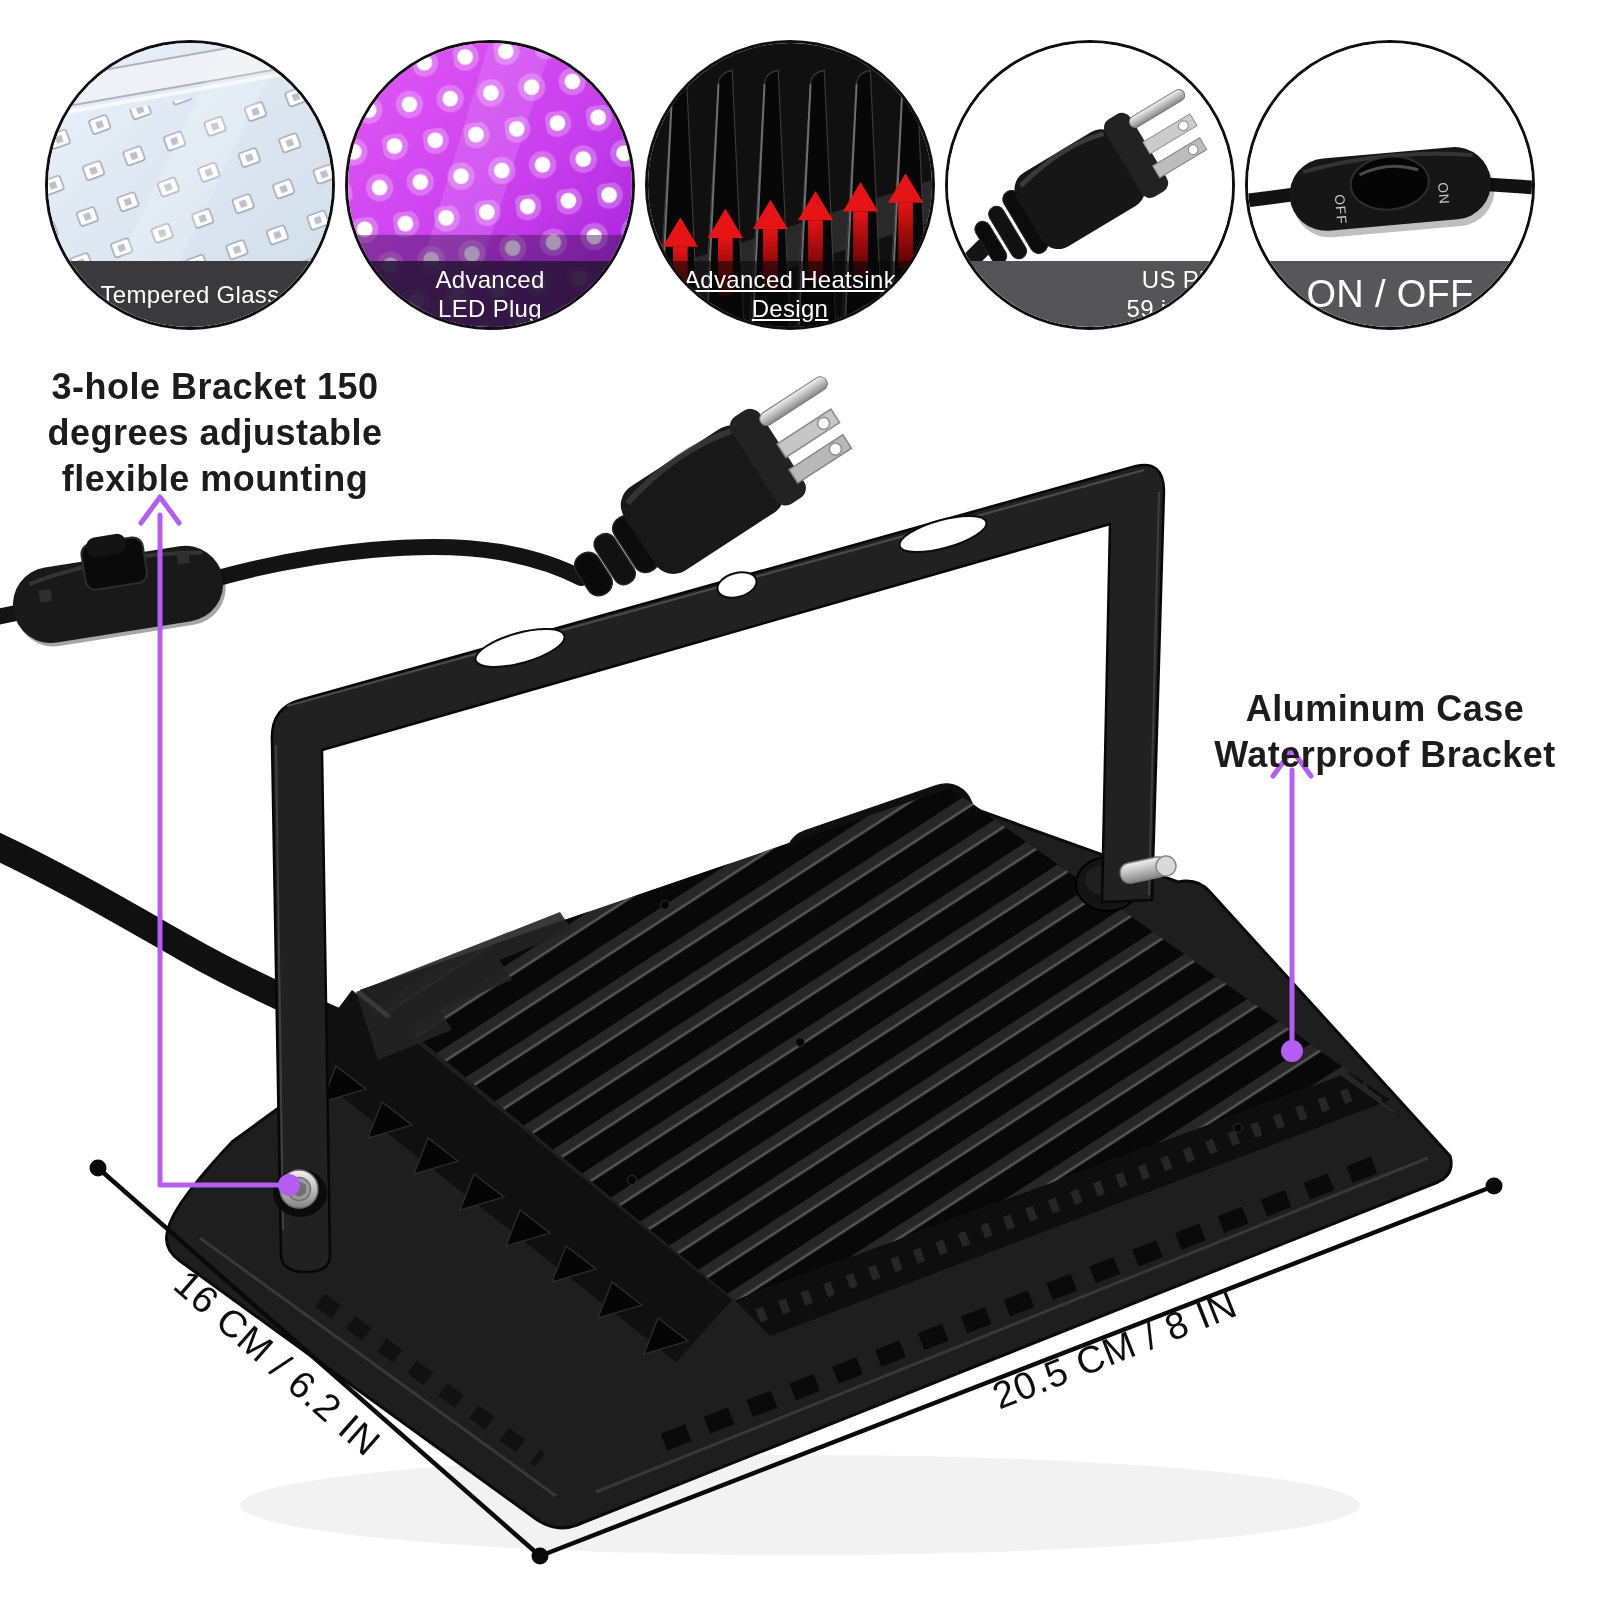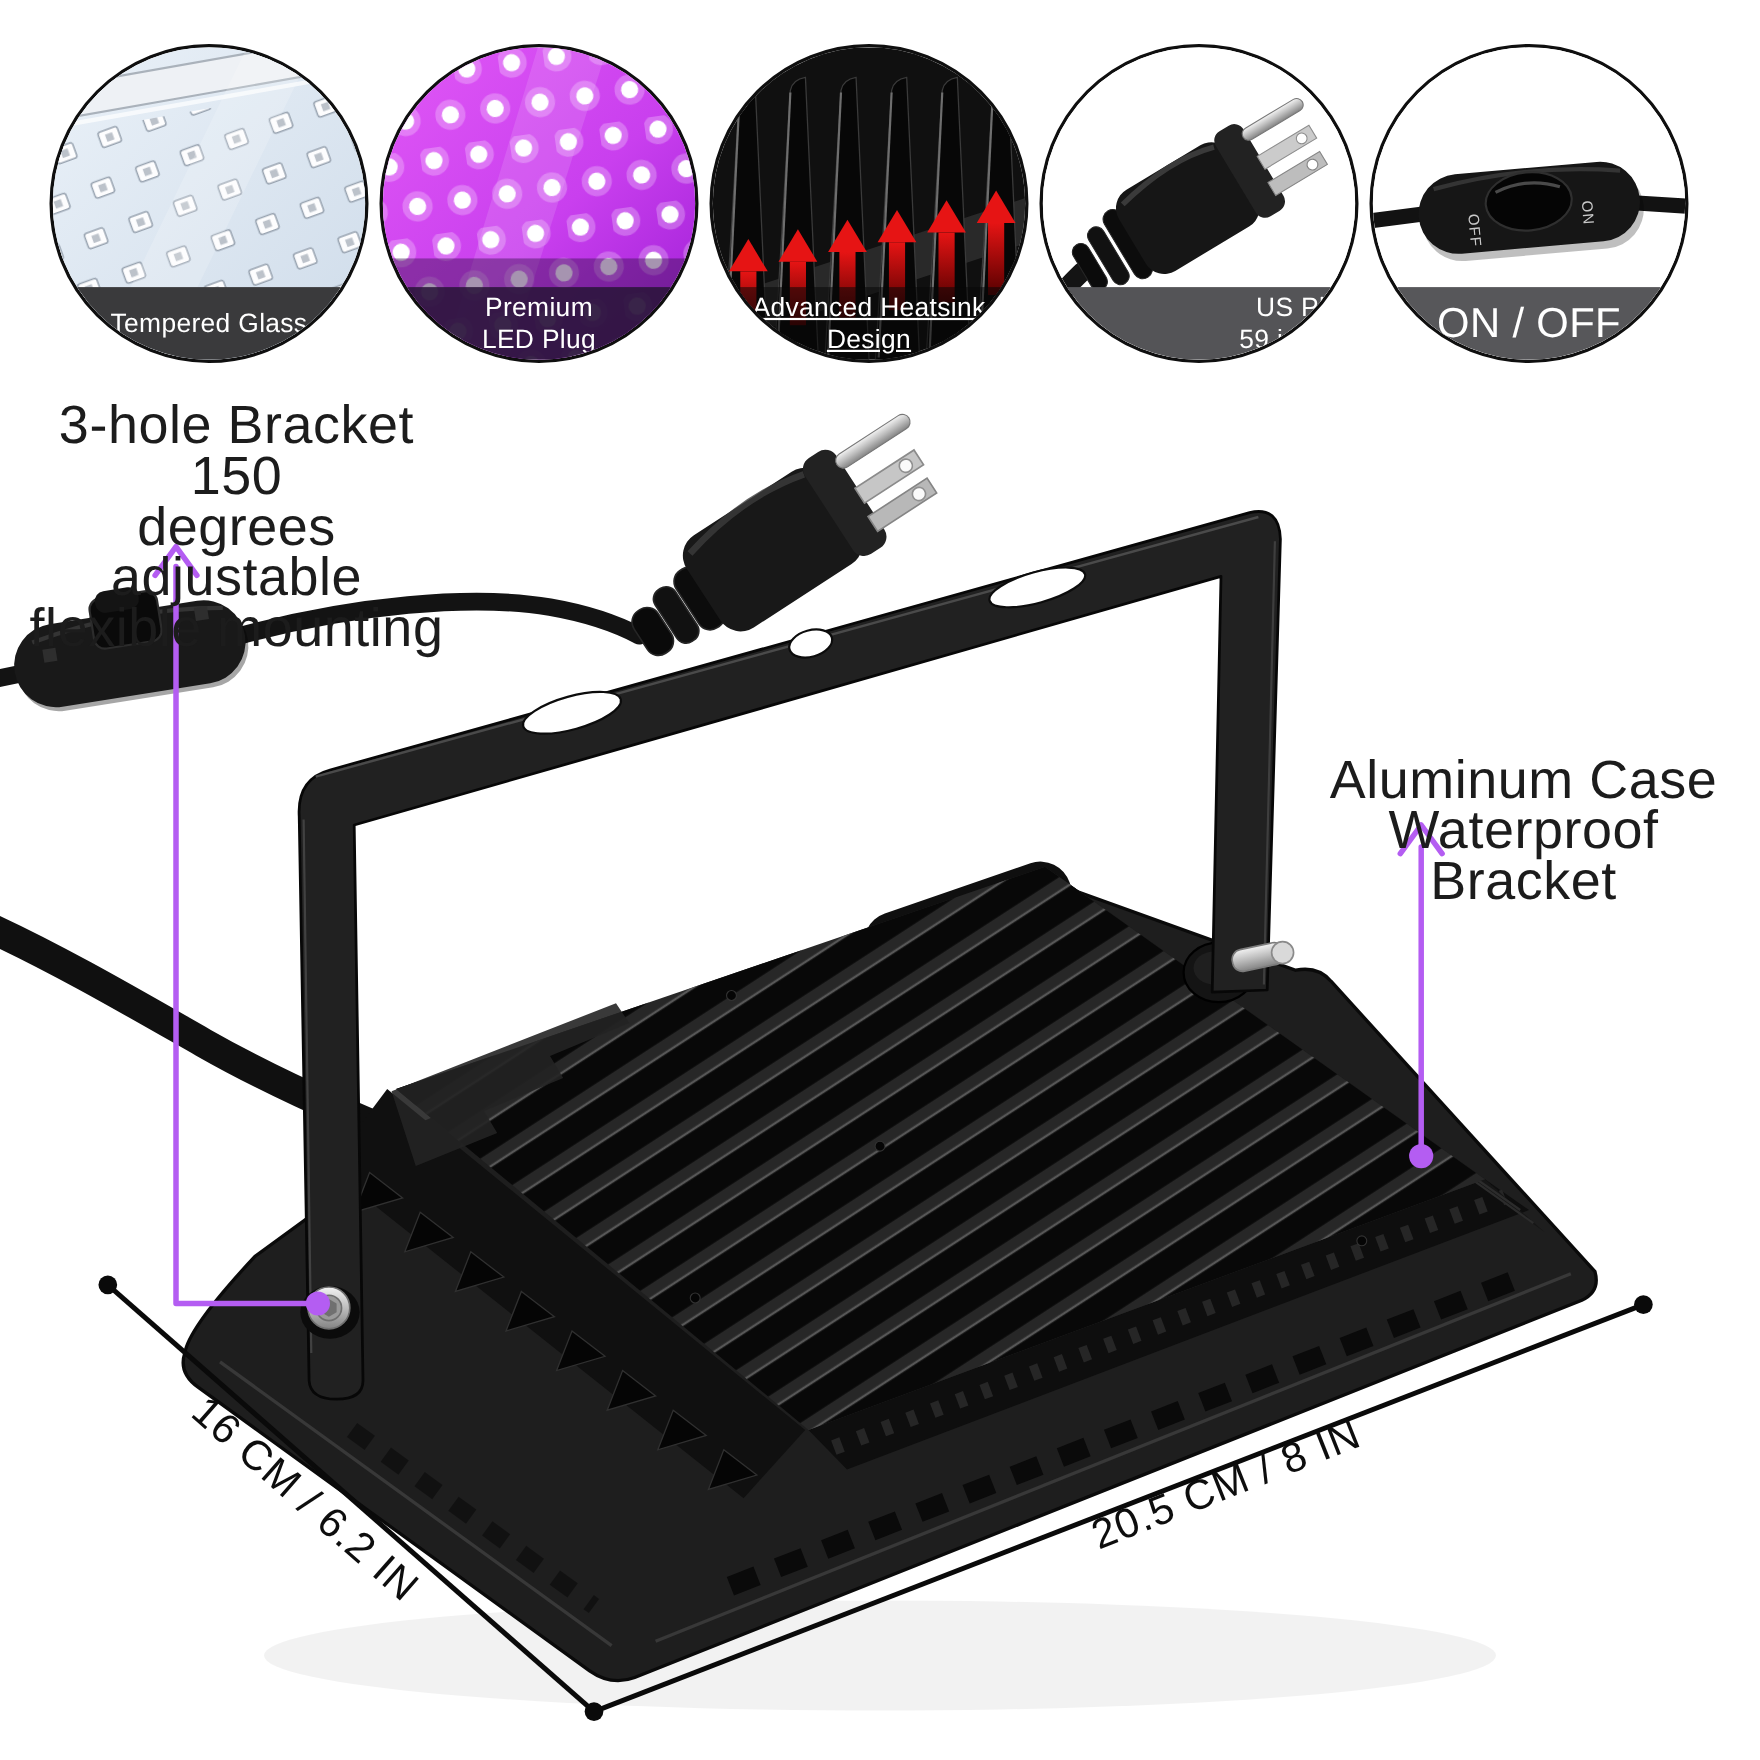--- a/index.html
+++ b/index.html
@@ -19,22 +19,22 @@
     color:#ffffff;font-size:24px;line-height:29px;text-align:center;letter-spacing:.3px;
   }
   #f1{left:45px;}  #f2{left:345px;} #f3{left:645px;} #f4{left:945px;} #f5{left:1245px;}
   #f1 .cap{background:#3a3a3c;}
   #f2 .cap{background:rgba(42,20,58,.88);}
   #f3 .cap{background:rgba(8,8,8,.55);text-decoration:underline;}
   #f4 .cap{background:#545457;align-items:flex-end;}
   #f5 .cap{background:#57575a;font-size:38px;}
   
   .note{
-    position:absolute;color:#1c1c1c;font-size:49px;line-height:46px;
-    text-align:center;letter-spacing:.5px;
+    position:absolute;color:#1c1c1c;font-size:36px;line-height:46px;
+    text-align:center;letter-spacing:.5px;font-weight:bold;
   }
   #note-bracket{left:15px;top:364px;width:400px;}
   #note-case{left:1185px;top:638px;width:400px;margin-top:48px;}
   
   .dim-label{
     position:absolute;width:340px;text-align:center;font-size:38px;color:#0d0d0d;
     letter-spacing:1px;white-space:nowrap;
   }
   #dim-depth{left:107px;top:1342px;transform:rotate(41.3deg);}
   #dim-width{left:945px;top:1329px;transform:rotate(-21.6deg);}
@@ -251,21 +251,21 @@
               <circle cx="12" cy="12" r="8" fill="#fff"></circle>
             </g>
         </pattern>
       </defs>
       <rect x="0" y="0" width="290" height="290" fill="url(#gLed)"></rect>
       <rect x="0" y="0" width="290" height="290" fill="url(#ledPat)"></rect>
       <polygon points="150,-20 215,-20 110,310 50,310" fill="#ffffff" opacity=".12"></polygon>
       <rect x="0" y="196" width="290" height="94" fill="rgba(58,17,80,.45)"></rect>
     </svg>
     <div class="cap">
-      <span>Premium</span>
+      <span>Advanced</span>
       <span>LED Plug</span>
     </div>
   </div>
 
   <div class="feature" id="f3">
     <svg viewBox="0 0 290 290">
       <rect x="0" y="0" width="290" height="290" fill="#101010"></rect>
       <polygon points="0,235 290,140 290,182 0,278" fill="#4a4a4a" opacity=".45"></polygon>
       <g>
         <path d="M 10 290 L 25 40 Q 27 30 39 28 L 51 290 Z" fill="#070707" stroke="#3a3a3a" stroke-width="1.2"></path>

